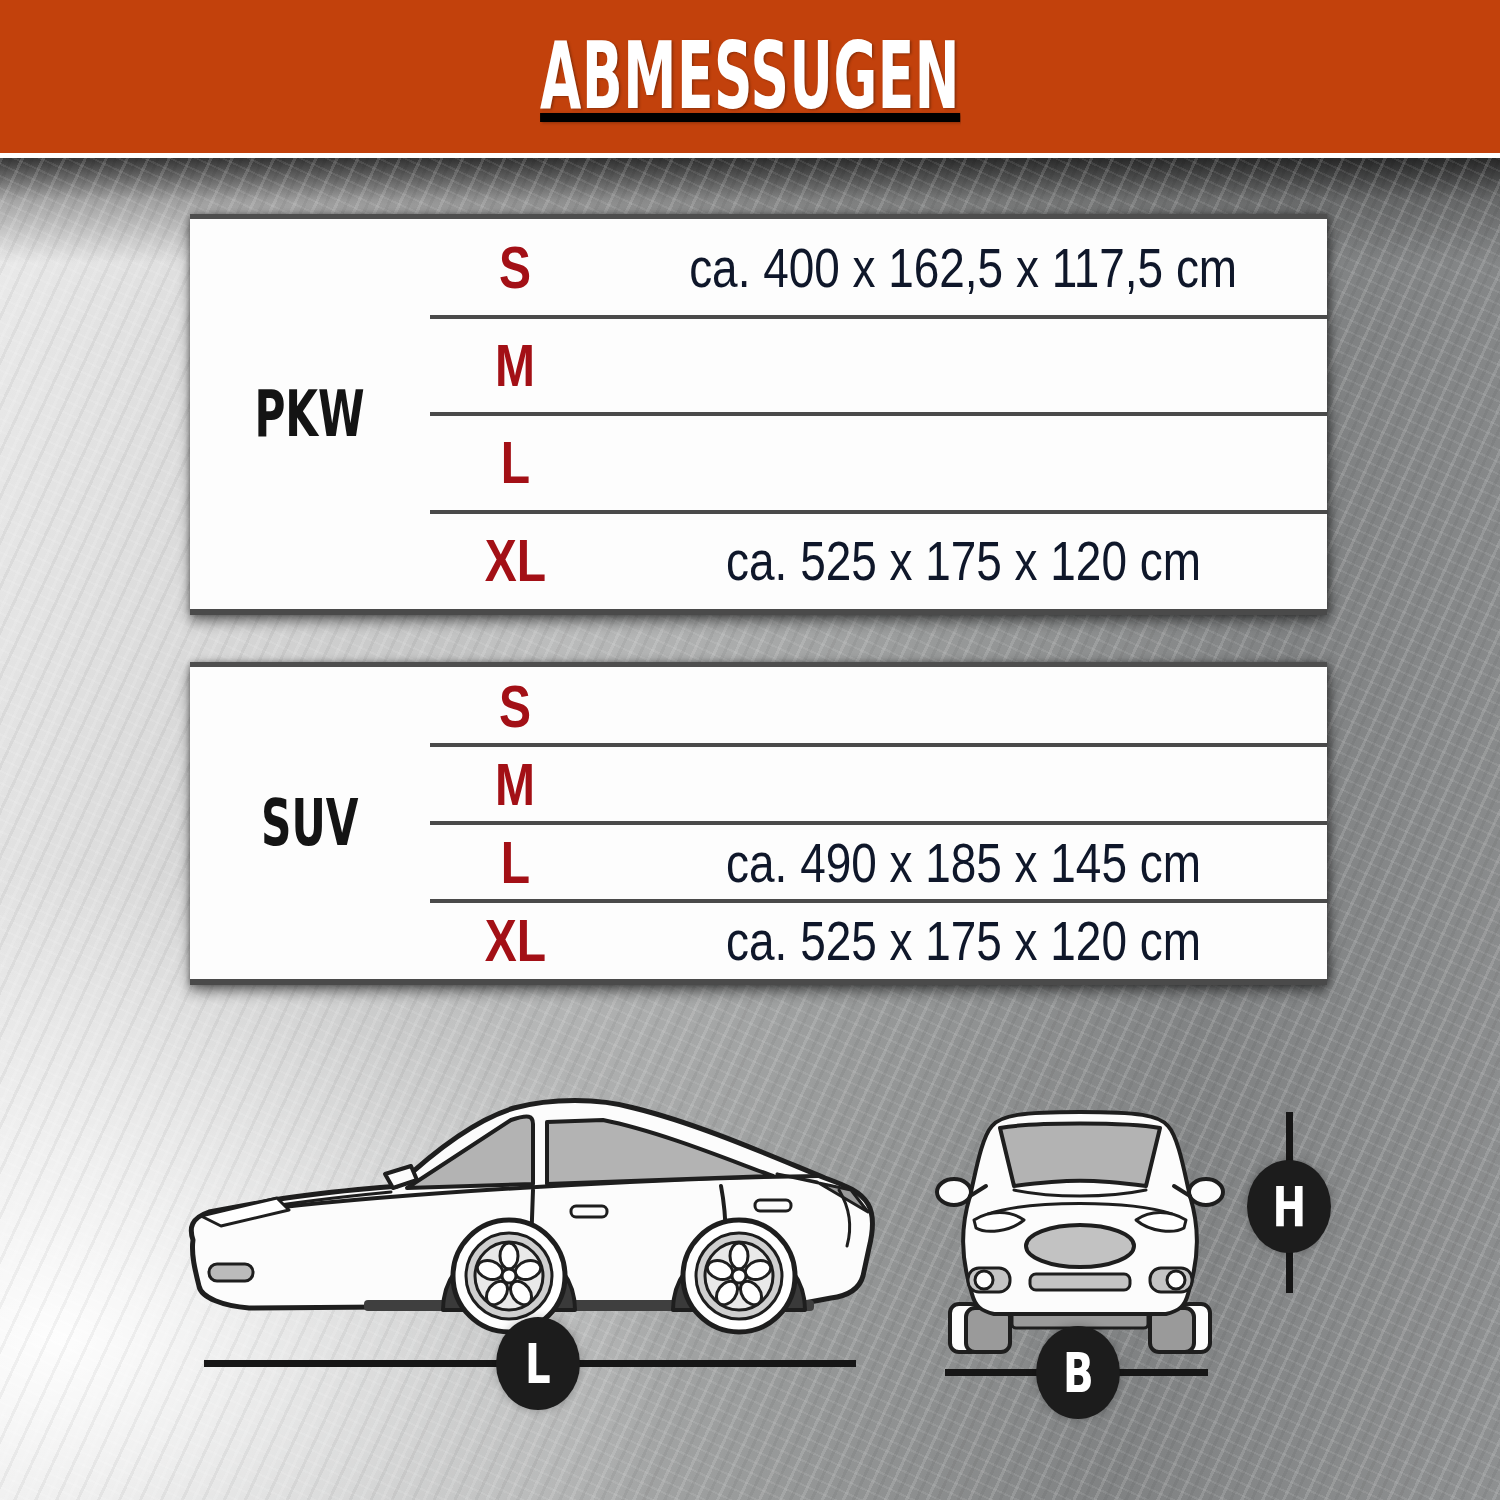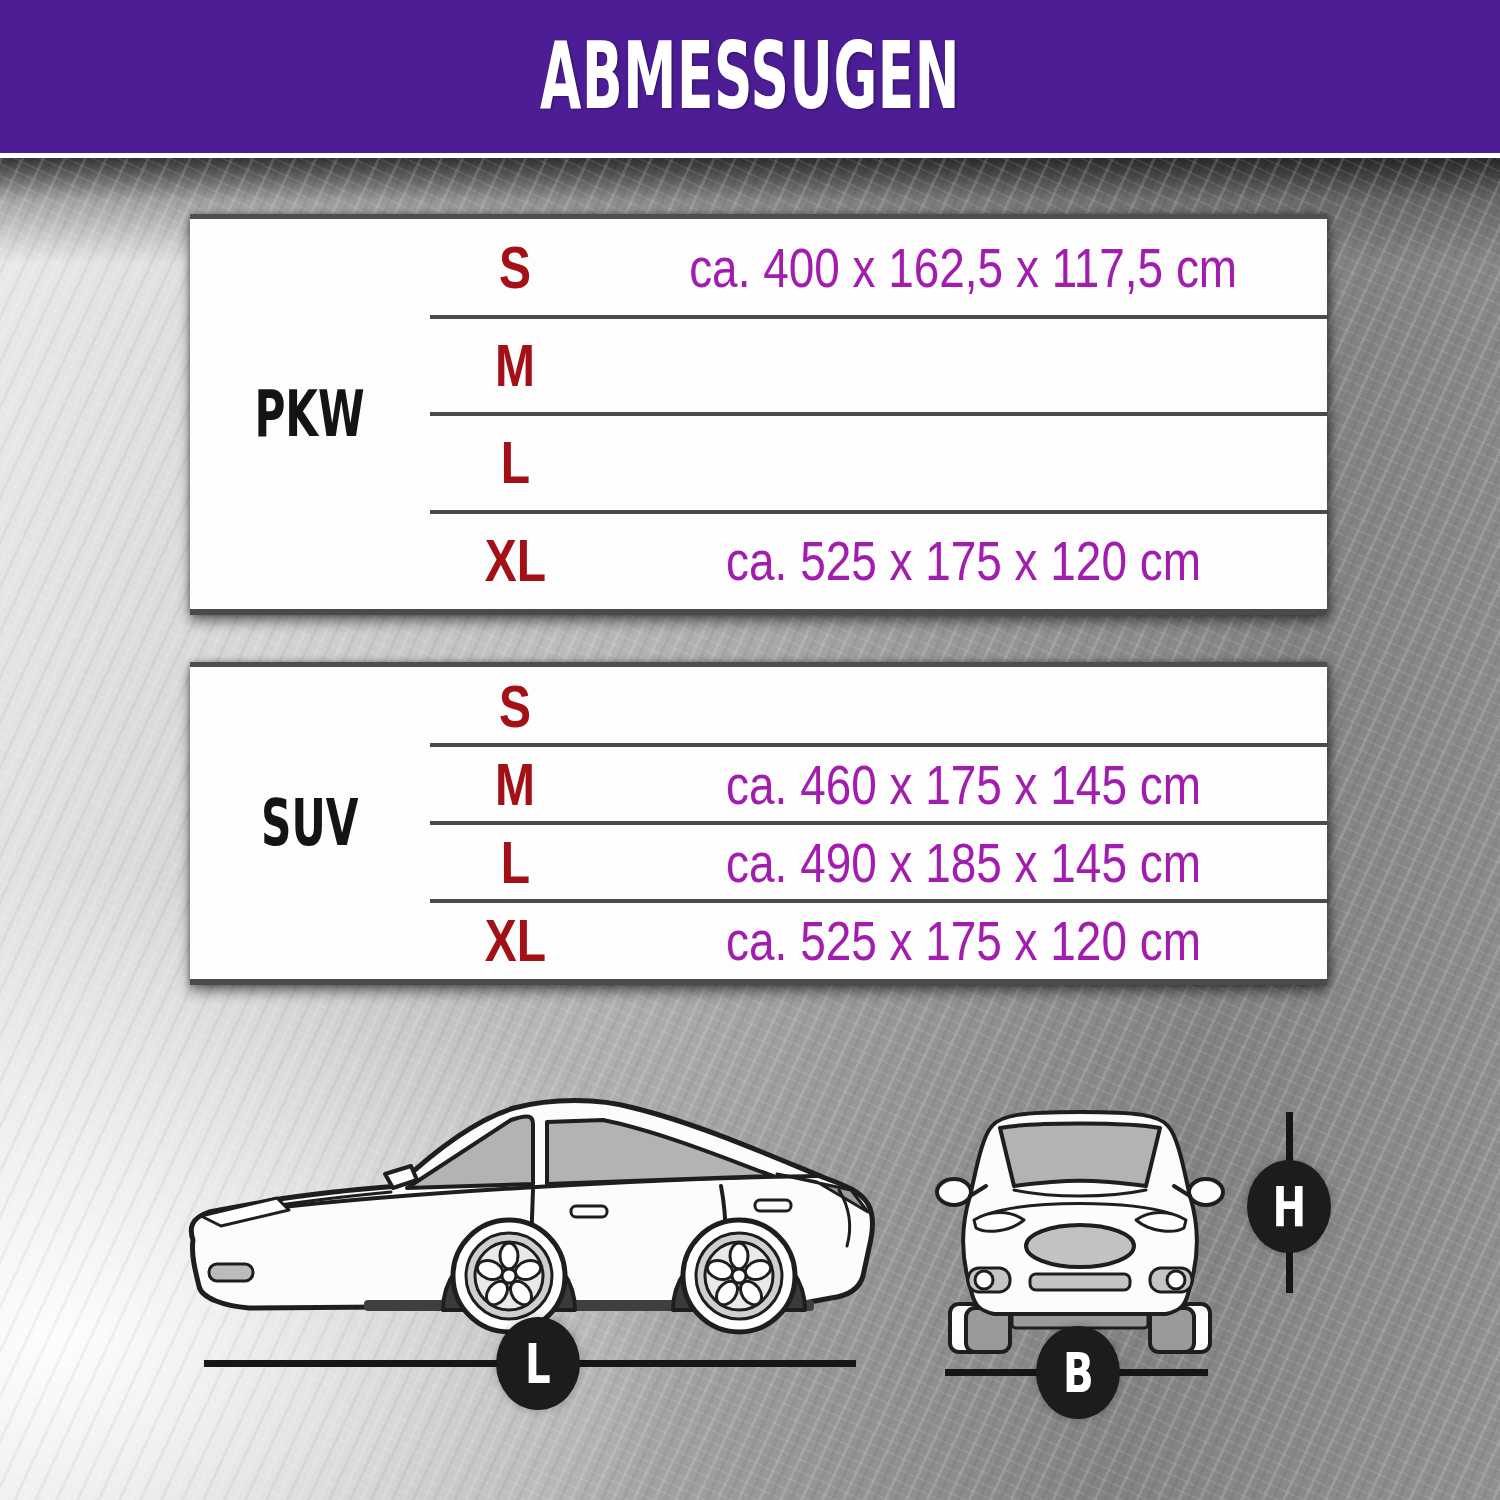--- a/index.html
+++ b/index.html
@@ -11,22 +11,22 @@
       background:
         linear-gradient(to bottom, rgba(22,22,22,.85) 0px, rgba(55,55,55,.38) 42px, rgba(120,120,120,0) 105px),
         radial-gradient(1000px 760px at 4% 88%, rgba(255,255,255,.95), rgba(255,255,255,0) 62%),
         linear-gradient(102deg,#eaeaea 0%,#dadada 16%,#bcbdbd 36%,#989a9a 58%,#808283 78%,#8e9091 100%);}
   .bg::before{content:"";position:absolute;inset:0;opacity:.45;
       background-image:
         repeating-linear-gradient(115deg, rgba(255,255,255,.30) 0 3px, rgba(255,255,255,0) 3px 9px, rgba(0,0,0,.10) 9px 12px, rgba(0,0,0,0) 12px 19px),
         repeating-linear-gradient(25deg, rgba(255,255,255,.18) 0 2px, rgba(255,255,255,0) 2px 11px);}
 
   
-  .banner{position:absolute;left:0;top:0;width:1500px;height:153px;background:#4c1d95;
-          display:flex;align-items:center;justify-content:center;}
+  .banner{position:absolute;left:0;top:0;width:1500px;height:153px;background:#c2410c;
+          display:flex;align-items:center;justify-content:center;text-decoration:underline;}
   .banner-strip{position:absolute;left:0;top:153px;width:1500px;height:5px;background:#ffffff;}
   .title{color:#fff;font-family:"DejaVu Sans",sans-serif;font-weight:bold;font-size:92px;
          display:inline-block;transform:scaleX(.58);transform-origin:center;letter-spacing:1px;
          text-shadow:3px 1px 3px rgba(0,0,0,.28);white-space:nowrap;}
 
   
   .size-table{position:absolute;left:190px;width:1137px;background:#fdfdfd;
       border-top:5px solid #4e4e4e;border-bottom:6px solid #4a4a4a;box-sizing:border-box;
       display:flex;flex-direction:column;
       box-shadow:5px 0 9px -2px rgba(0,0,0,.38), -2px 0 5px -1px rgba(0,0,0,.25), 0 7px 12px rgba(0,0,0,.45);}
@@ -35,21 +35,21 @@
   .group-label{position:absolute;left:0;top:0;bottom:0;width:240px;
       display:flex;align-items:center;justify-content:center;
       font-family:"DejaVu Sans",sans-serif;font-weight:bold;font-size:64px;color:#141414;}
   .group-label span{display:inline-block;transform:scaleX(.66);}
   .t-row{flex:1;position:relative;display:grid;grid-template-columns:240px 170px 1fr;
          align-items:center;}
   .t-row:not(:last-child)::after{content:"";position:absolute;left:240px;right:0;bottom:-2px;
          height:4px;background:#4a4a4a;}
   .cell-size{grid-column:2;text-align:center;color:#a31016;font-weight:bold;font-size:60px;}
   .cell-size span{display:inline-block;transform:scaleX(.8);}
-  .cell-dims{grid-column:3;text-align:center;color:#a21caf;font-size:56px;white-space:nowrap;}
+  .cell-dims{grid-column:3;text-align:center;color:#0f172a;font-size:56px;white-space:nowrap;}
   .cell-dims span{display:inline-block;transform:scaleX(.82);}
 
   
   .m-line{position:absolute;background:#161616;}
   .m-circle{position:absolute;width:84px;height:93px;border-radius:50%;background:#1c1c1c;
       display:flex;align-items:center;justify-content:center;color:#fff;
       font-family:"DejaVu Sans",sans-serif;font-weight:bold;font-size:56px;
       box-shadow:0 0 10px rgba(0,0,0,.25);}
   .m-circle span{display:inline-block;transform:scaleX(.72);}
 
@@ -88,21 +88,20 @@
 
   <div class="size-table t-suv">
     <div class="group-label">
       <span>SUV</span>
     </div>
     <div class="t-row">
       <div class="cell-size"><span>S</span></div>
     </div>
     <div class="t-row">
       <div class="cell-size"><span>M</span></div>
-      <div class="cell-dims"><span>ca. 460 x 175 x 145 cm</span></div>
     </div>
     <div class="t-row">
       <div class="cell-size"><span>L</span></div>
       <div class="cell-dims"><span>ca. 490 x 185 x 145 cm</span></div>
     </div>
     <div class="t-row">
       <div class="cell-size"><span>XL</span></div>
       <div class="cell-dims"><span>ca. 525 x 175 x 120 cm</span></div>
     </div>
   </div>

